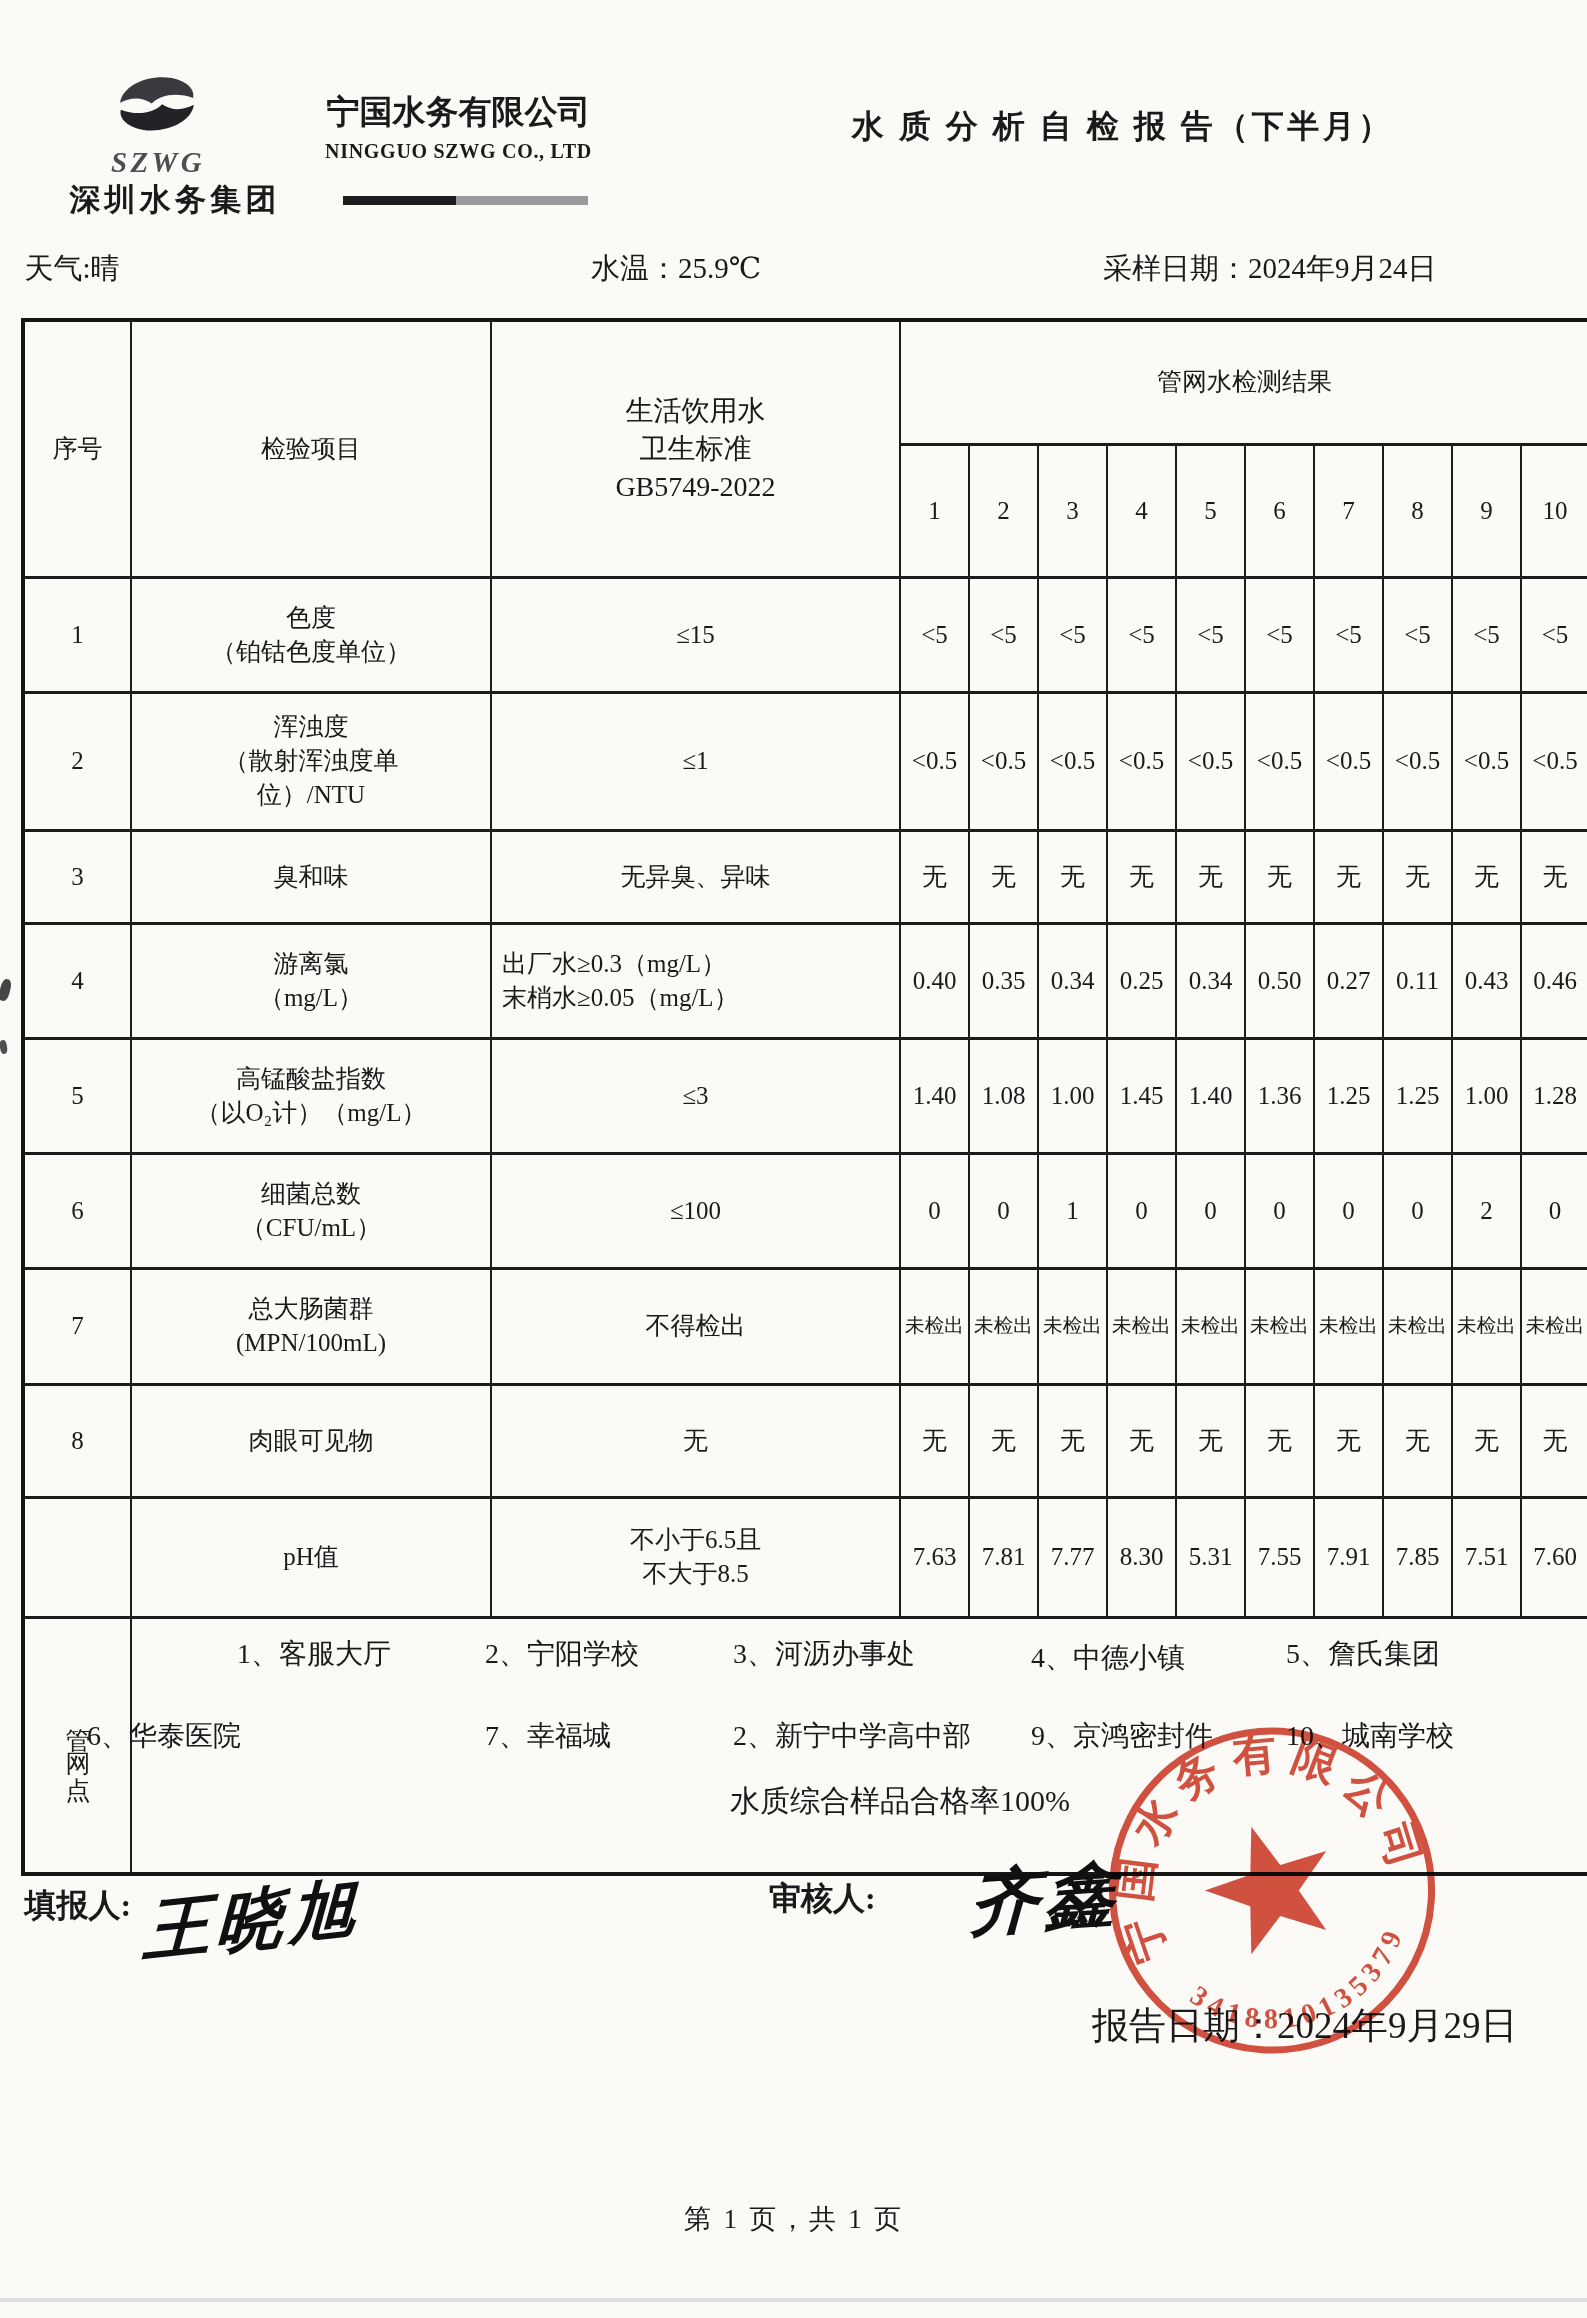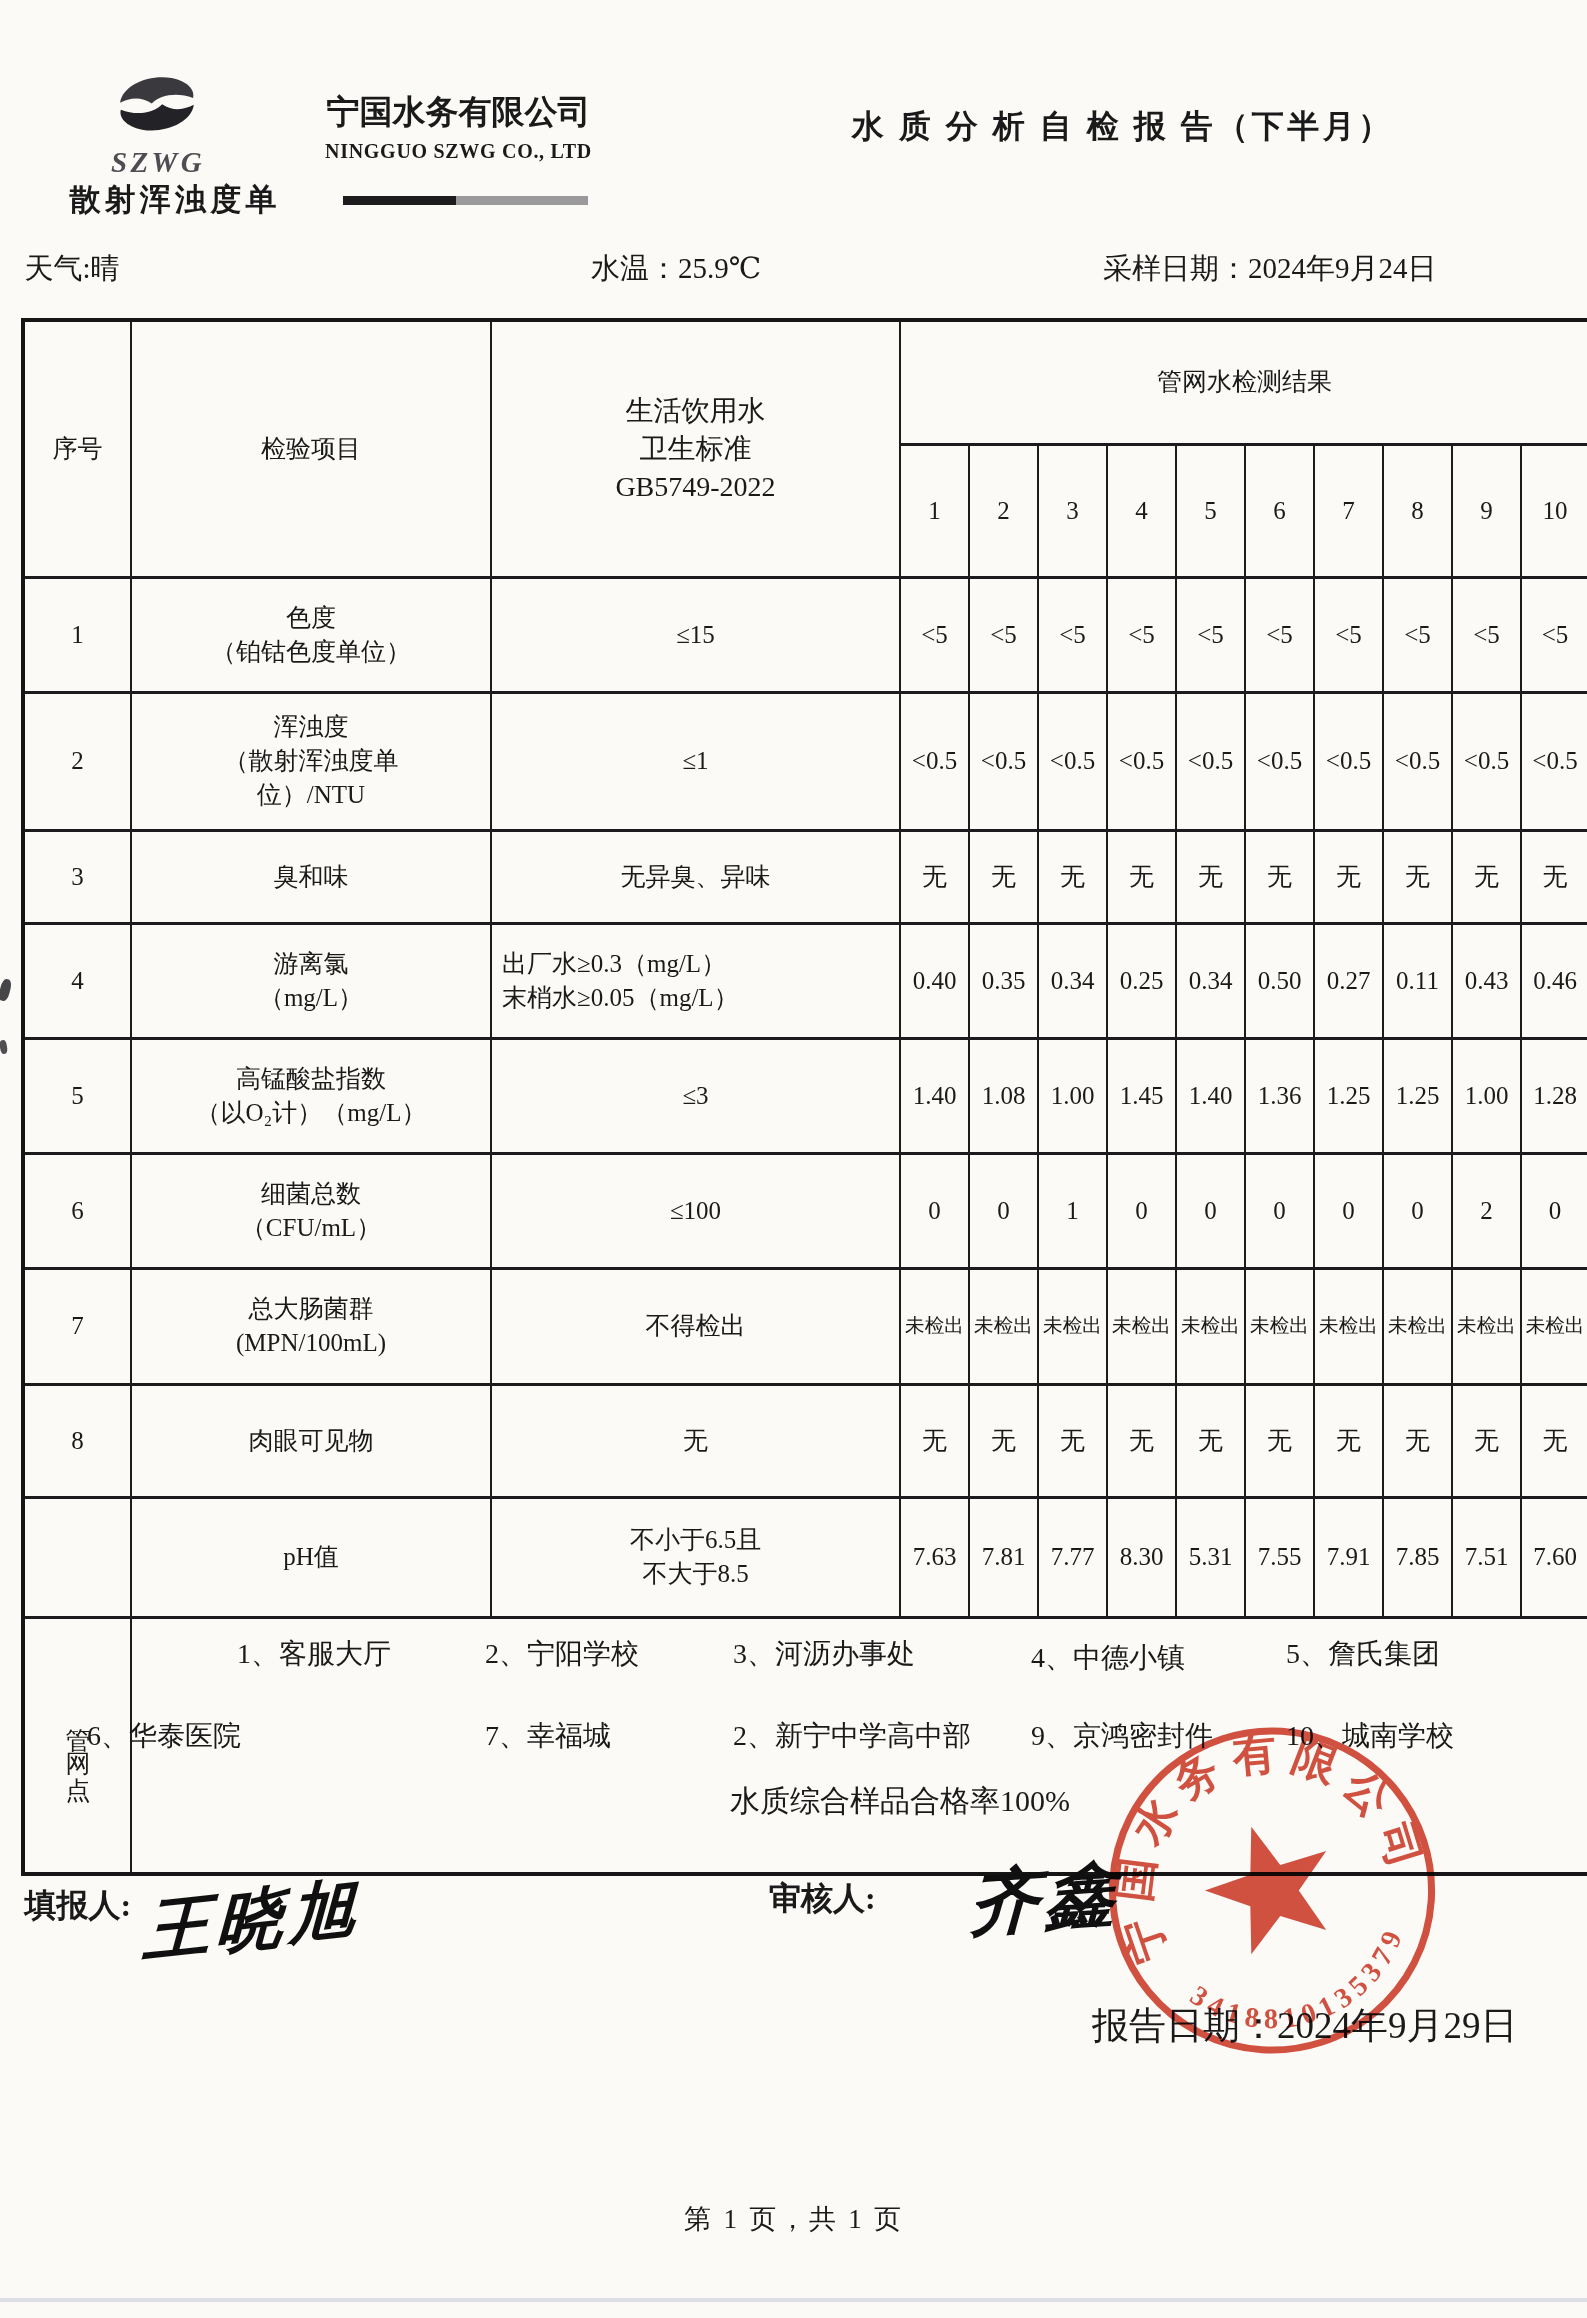--- a/index.html
+++ b/index.html
@@ -113,21 +113,21 @@
 
 <div class="page">
 
   <div class="logo-box">
     <svg viewBox="0 0 200 170" width="150" height="117">
       <path d="M45,52 C48,26 88,10 120,16 C144,21 154,34 151,45 C128,36 103,40 91,53 C75,42 58,45 45,52 Z" fill="#3a3a3e"></path>
       <path d="M152,55 C149,81 109,97 77,91 C53,86 43,73 46,62 C69,71 94,67 106,54 C122,65 139,62 152,55 Z" fill="#232327"></path>
       <text x="100" y="152" text-anchor="middle" font-size="42" font-weight="bold" font-style="italic" letter-spacing="5" fill="#4e4e52">SZWG</text>
     </svg>
   </div>
-  <div class="logo-group">散射浑浊度单</div>
+  <div class="logo-group">深圳水务集团</div>
   <div class="company-cn">宁国水务有限公司</div>
   <div class="company-en">NINGGUO SZWG CO., LTD</div>
   <div class="divider"></div>
   <div class="report-title">水 质 分 析 自 检 报 告（下半月）</div>
 
   <div class="info-row">
     <span class="info-weather">天气:晴</span>
     <span class="info-temp">水温：25.9℃</span>
     <span class="info-date">采样日期：2024年9月24日</span>
   </div>

